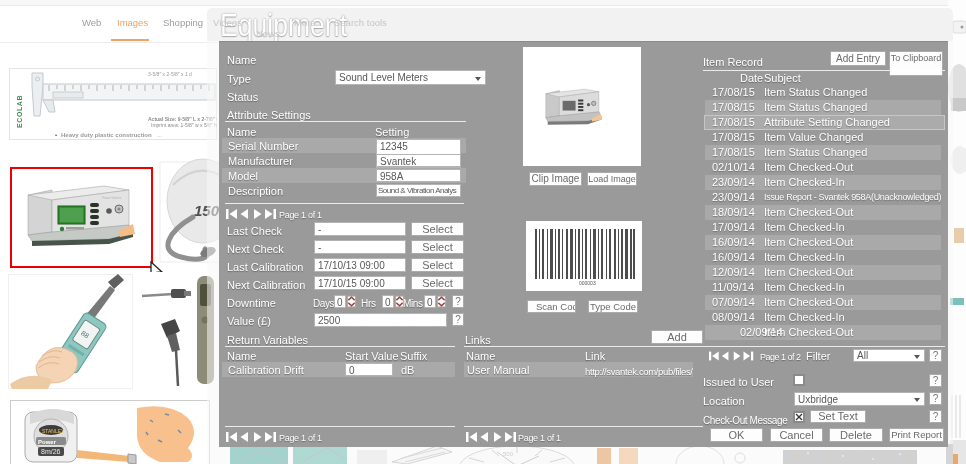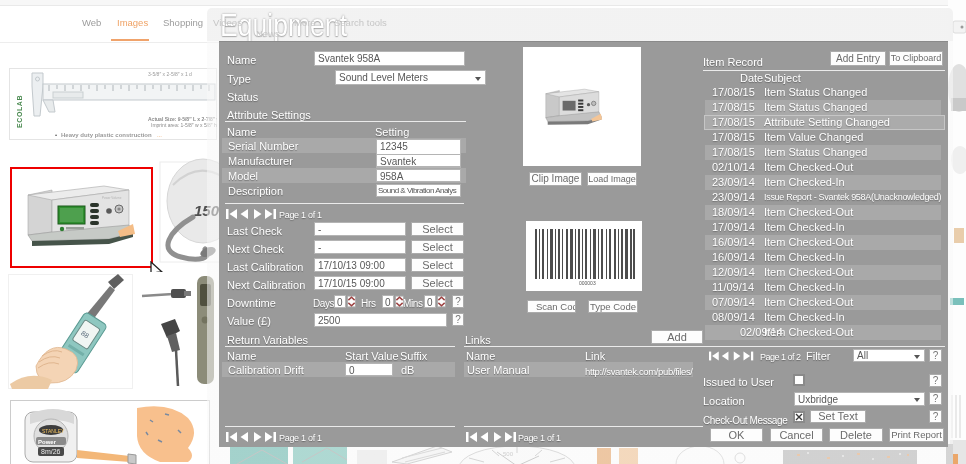--- a/index.html
+++ b/index.html
@@ -201,21 +201,20 @@
   </svg>
 </div>
 
 <div id="frame" class="a" style="left:207px;top:8px;width:746px;height:456px;background:linear-gradient(rgba(240,240,240,.85) 0,rgba(240,240,240,.85) 33px,rgba(248,248,248,.55) 33px);border-radius:5px 5px 0 0;"></div>
 <div class="a" style="left:220px;top:9px;font-size:31px;line-height:34px;color:#fff;transform:scaleX(.857);transform-origin:0 0;text-shadow:0 0 2px rgba(125,125,125,.85),0 1px 1px rgba(130,130,130,.5);">Equipment</div>
 <div id="panel" class="a" style="left:219px;top:41px;width:729px;height:406px;background:#9a9a9a;box-shadow:inset 0 1px 0 #8a8a8a;"></div>
 
 <div id="ui" class="a" style="left:0;top:0;width:966px;height:464px;">
 
   <div class="lbl" style="left:227px;top:54px;">Name</div>
-  <div class="inp" style="left:314px;top:51px;width:151px;height:15px;">Svantek 958A</div>
   <div class="lbl" style="left:227px;top:73px;">Type</div>
   <div class="inp dd" style="left:314px;top:70px;width:151px;height:15px;margin-left:21px;">Sound Level Meters</div>
   <div class="lbl" style="left:227px;top:91px;">Status</div>
   <div class="lbl" style="left:227px;top:109px;">Attribute Settings</div>
   <div class="line" style="left:225px;top:121px;width:241px;"></div>
   <div class="lbl" style="left:227px;top:126px;">Name</div>
   <div class="lbl" style="left:375px;top:126px;">Setting</div>
   <div class="band" style="left:222px;top:138px;width:244px;height:15px;"></div>
   <div class="band" style="left:222px;top:168px;width:244px;height:15px;"></div>
   <div class="lbl" style="left:228px;top:140px;">Serial Number</div>
@@ -373,21 +372,21 @@
         <rect x="95" y="0" width="2" height="50"></rect>
         <rect x="98" y="0" width="2" height="50"></rect>
     </g>
     <text x="44" y="56" font-size="5" fill="#555">000003</text>
   </svg>
   <div class="btn" style="left:527px;top:300px;width:49px;height:13px;line-height:11px;font-size:9.5px;padding-left:8px;">Scan Code</div>
   <div class="btn" style="left:588px;top:300px;width:50px;height:13px;line-height:11px;font-size:9.5px;">Type Code</div>
 
   <div class="lbl" style="left:703px;top:56px;">Item Record</div>
   <div class="btn" style="left:830px;top:51px;width:56px;height:15px;line-height:13px;font-size:10px;">Add Entry</div>
-  <div class="btn" style="left:889px;top:51px;width:54px;height:15px;line-height:13px;font-size:9px;">To Clipboard</div>
+  <div class="btn" style="left:889px;top:51px;width:54px;height:25px;line-height:13px;font-size:9px;">To Clipboard</div>
   <div class="line" style="left:703px;top:70px;width:242px;"></div>
   <div class="lbl" style="left:740px;top:72px;">Date</div>
   <div class="lbl" style="left:764px;top:72px;">Subject</div>
   <div id="rows">
       <div class="cell" style="left:712px;top:85px;">17/08/15</div>
       <div class="cell" style="left:764px;top:85px;">Item Status Changed</div>
       <div class="band" style="left:705px;top:100px;width:236px;height:15px;"></div>
       <div class="cell" style="left:712px;top:100px;">17/08/15</div>
       <div class="cell" style="left:764px;top:100px;">Item Status Changed</div>
       <div class="band" style="left:704px;top:115px;width:241px;height:15px;border:1px solid #c6c6c6;background:#ababab;"></div>

